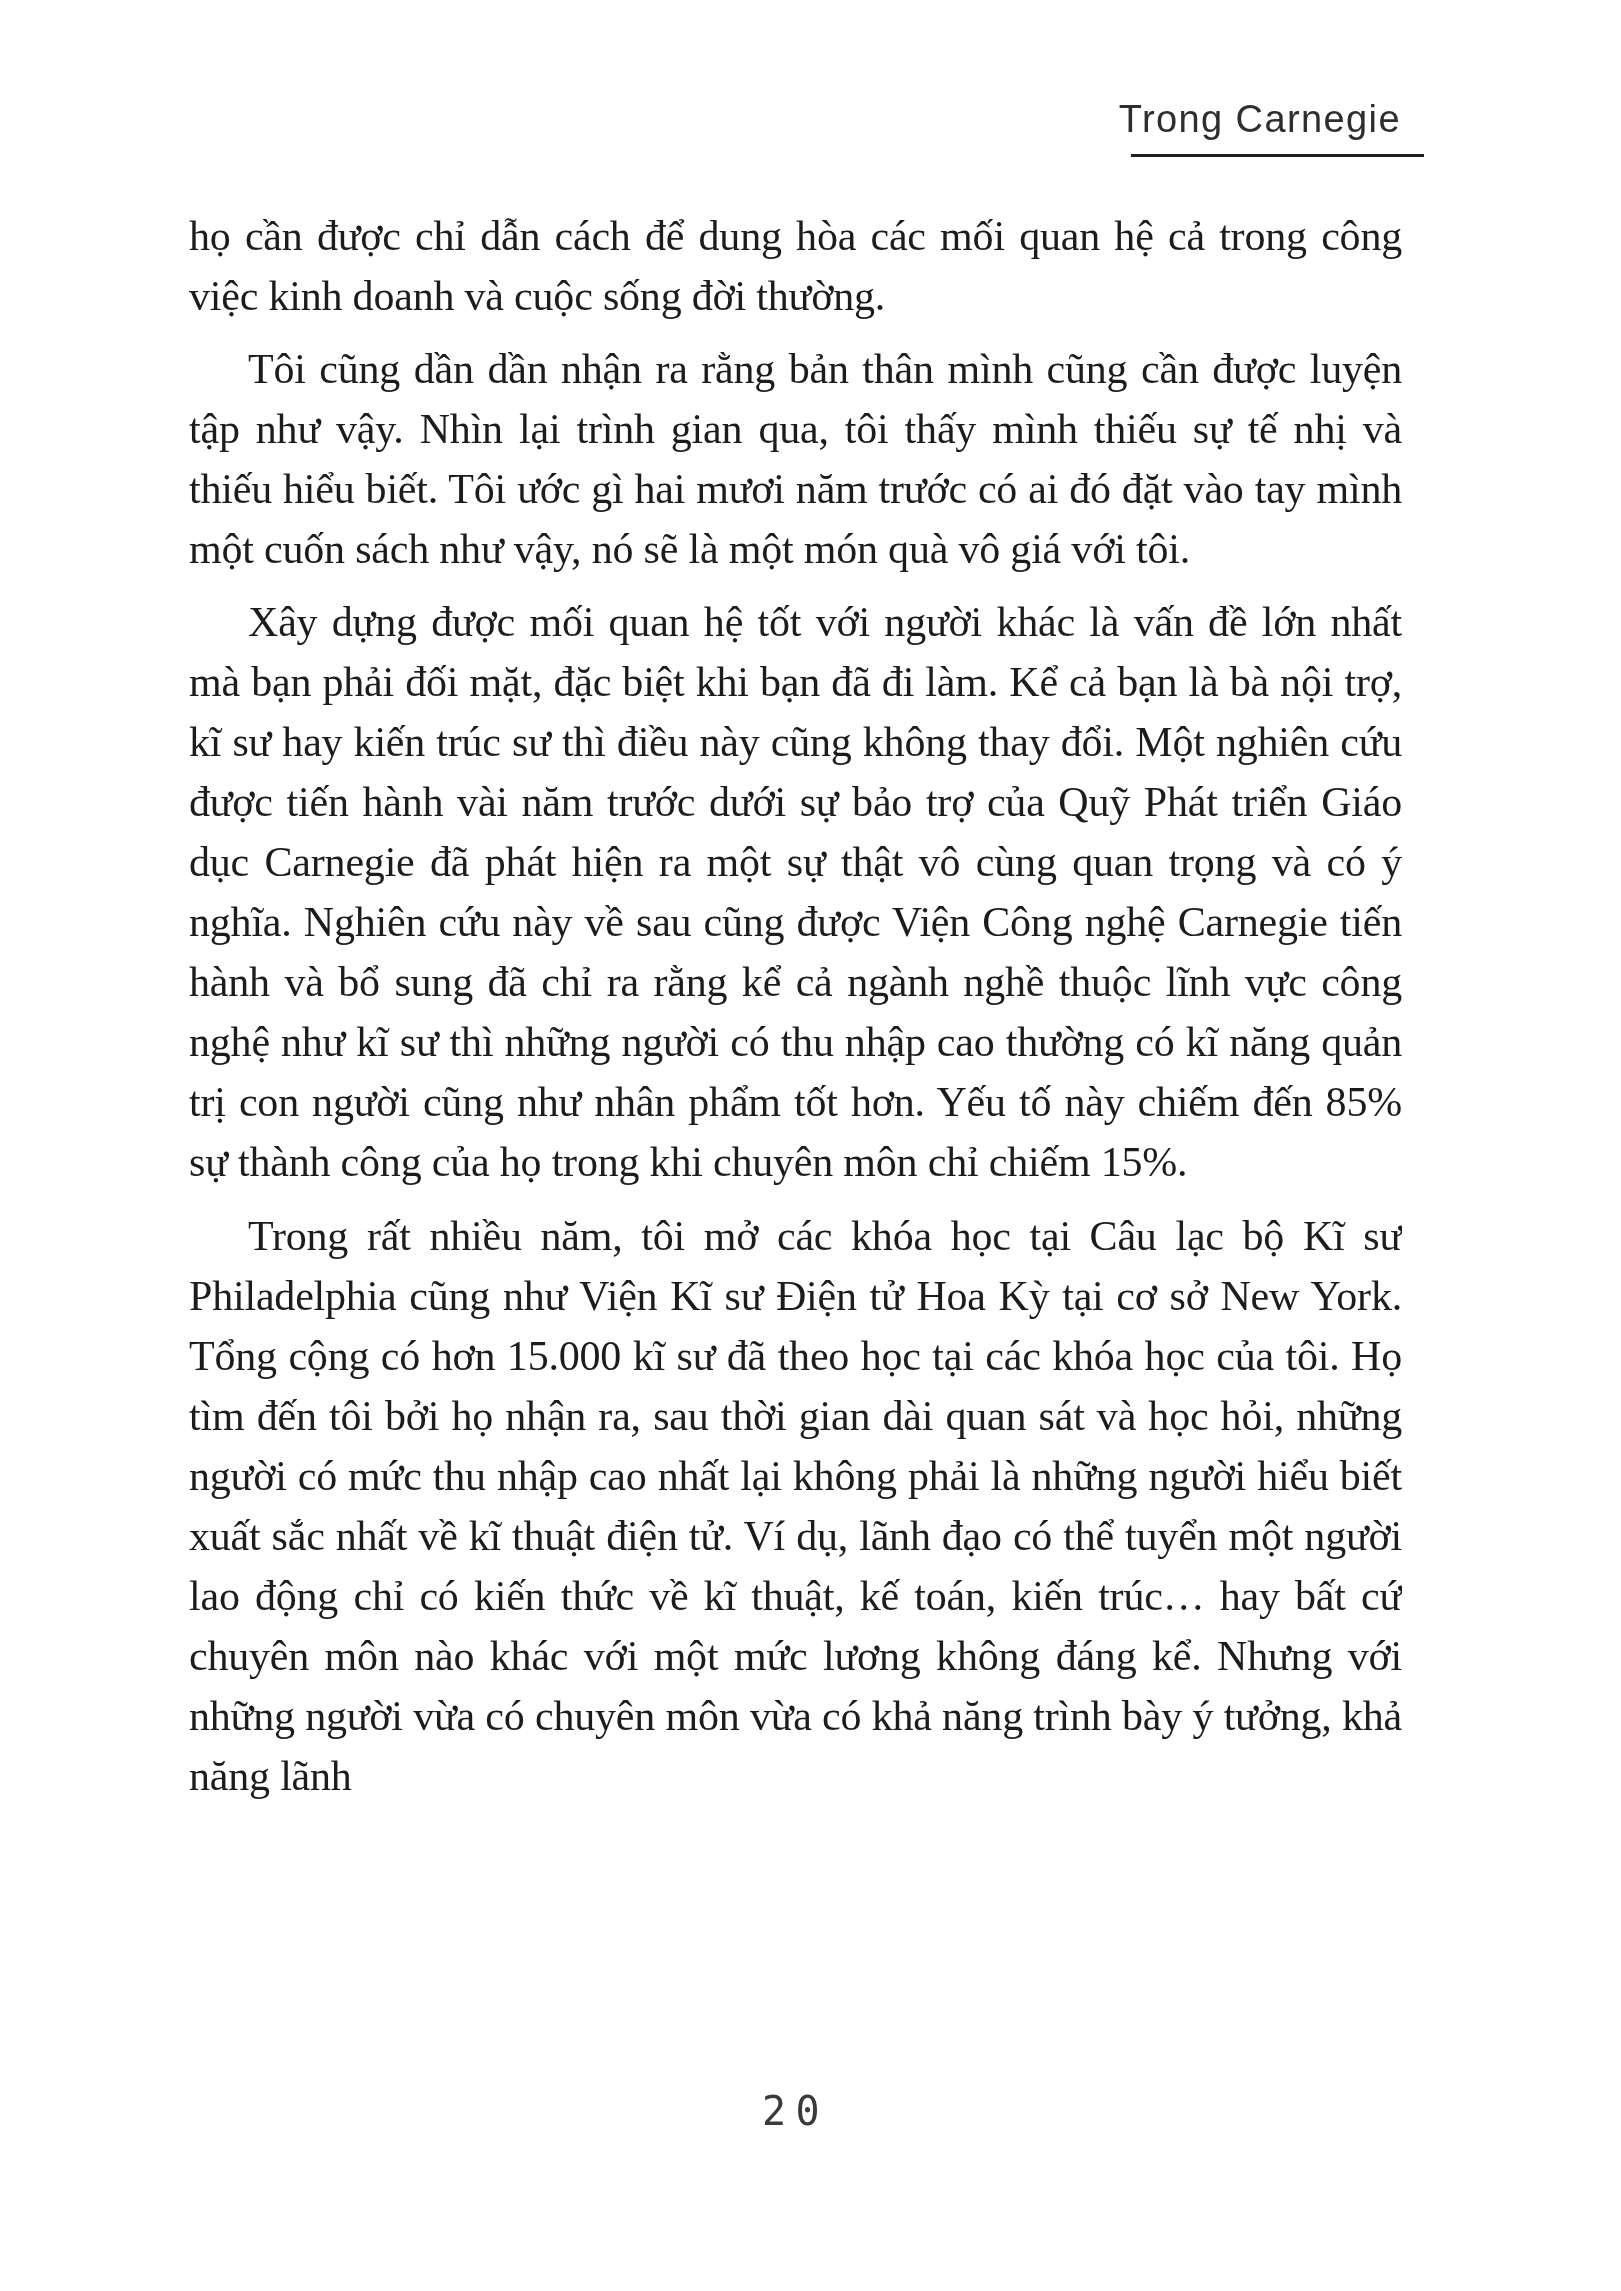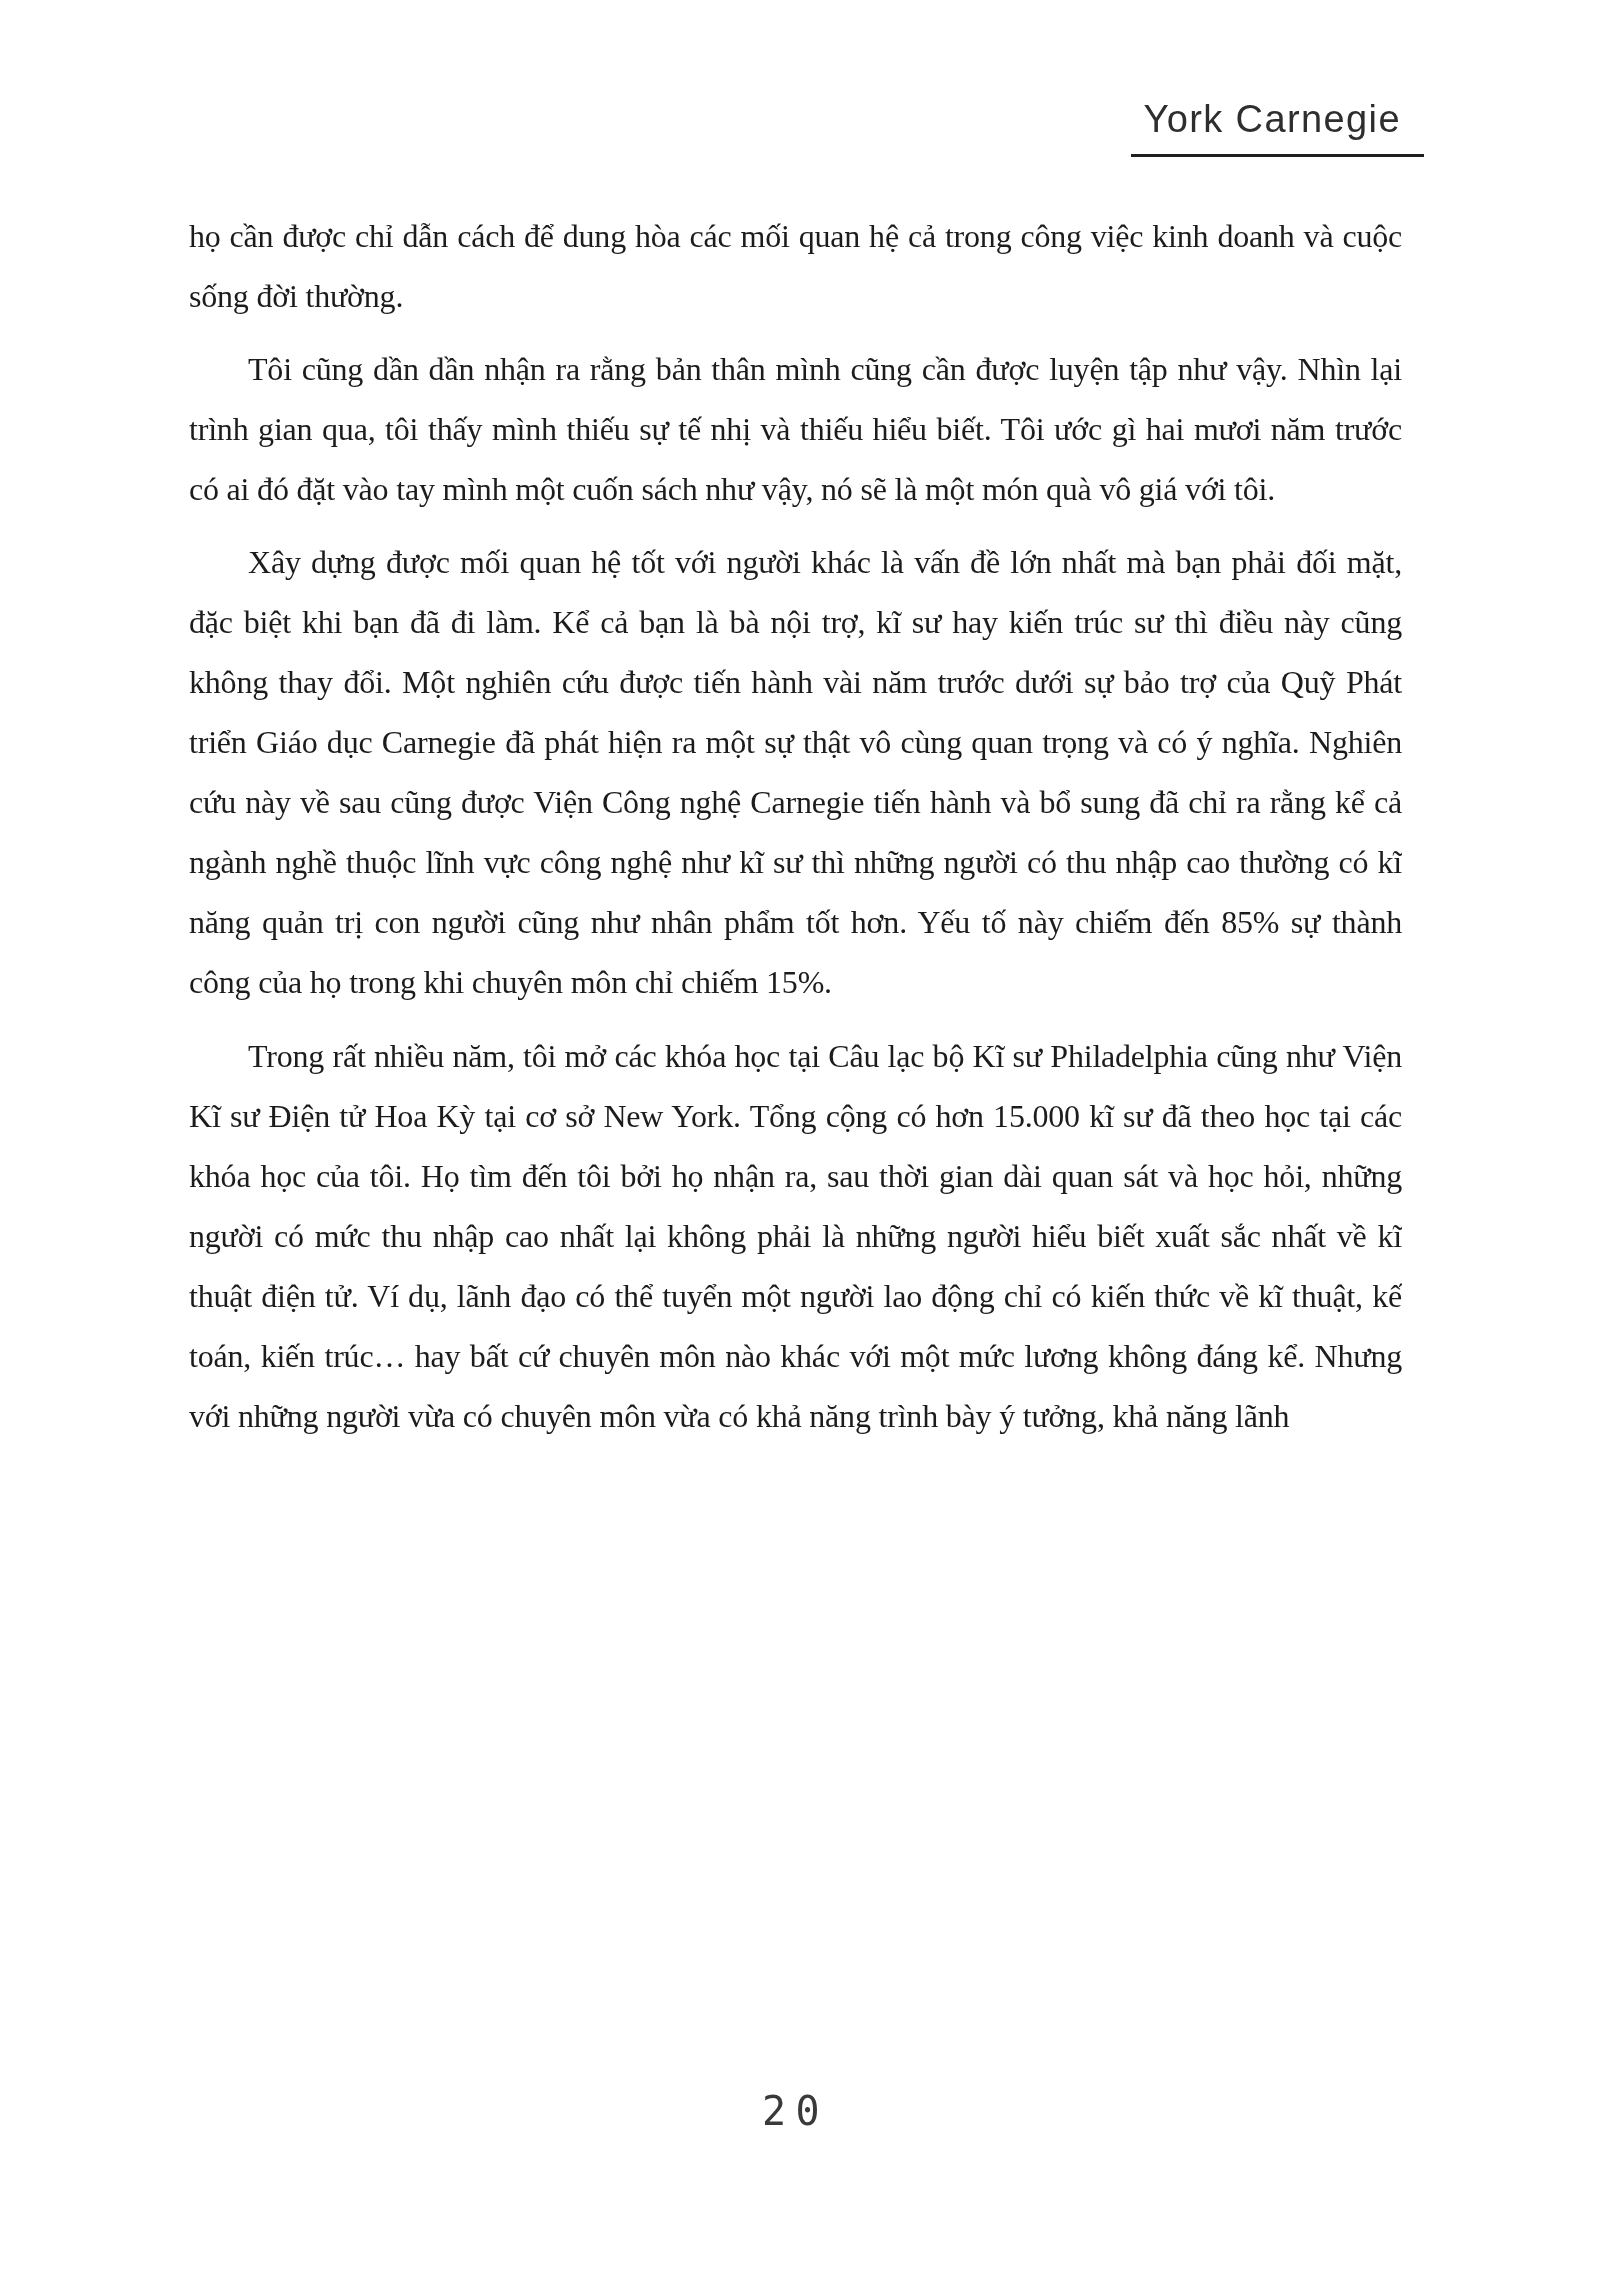--- a/index.html
+++ b/index.html
@@ -41,21 +41,21 @@
   .body-text {
     position: absolute;
     top: 206px;
     left: 189px;
     width: 1213px;
     height: 1879px;
     overflow: hidden;
   }
   .para {
     margin: 0 0 13.2px 0;
-    font-size: 32px;
+    font-size: 42px;
     line-height: 60px;
     letter-spacing: -0.2px;
     text-align: justify;
     text-indent: 59px;
     color: #1c1c1c;
   }
   .para.continuation {
     text-indent: 0;
   }
   .page-footer {
@@ -72,21 +72,21 @@
     letter-spacing: 9.5px;
     color: #3a3a3a;
   }
 </style>
 </head>
 <body>
 
 <div class="page">
 
   <header class="page-header">
-    <div class="running-title">York Carnegie</div>
+    <div class="running-title">Trong Carnegie</div>
     <div class="header-rule"></div>
   </header>
 
   <main class="body-text">
     <p class="para continuation">họ cần được chỉ dẫn cách để dung hòa các mối quan hệ cả trong công việc kinh doanh và cuộc sống đời thường.</p>
     <p class="para">Tôi cũng dần dần nhận ra rằng bản thân mình cũng cần được luyện tập như vậy. Nhìn lại trình gian qua, tôi thấy mình thiếu sự tế nhị và thiếu hiểu biết. Tôi ước gì hai mươi năm trước có ai đó đặt vào tay mình một cuốn sách như vậy, nó sẽ là một món quà vô giá với tôi.</p>
     <p class="para">Xây dựng được mối quan hệ tốt với người khác là vấn đề lớn nhất mà bạn phải đối mặt, đặc biệt khi bạn đã đi làm. Kể cả bạn là bà nội trợ, kĩ sư hay kiến trúc sư thì điều này cũng không thay đổi. Một nghiên cứu được tiến hành vài năm trước dưới sự bảo trợ của Quỹ Phát triển Giáo dục Carnegie đã phát hiện ra một sự thật vô cùng quan trọng và có ý nghĩa. Nghiên cứu này về sau cũng được Viện Công nghệ Carnegie tiến hành và bổ sung đã chỉ ra rằng kể cả ngành nghề thuộc lĩnh vực công nghệ như kĩ sư thì những người có thu nhập cao thường có kĩ năng quản trị con người cũng như nhân phẩm tốt hơn. Yếu tố này chiếm đến 85% sự thành công của họ trong khi chuyên môn chỉ chiếm 15%.</p>
     <p class="para">Trong rất nhiều năm, tôi mở các khóa học tại Câu lạc bộ Kĩ sư Philadelphia cũng như Viện Kĩ sư Điện tử Hoa Kỳ tại cơ sở New York. Tổng cộng có hơn 15.000 kĩ sư đã theo học tại các khóa học của tôi. Họ tìm đến tôi bởi họ nhận ra, sau thời gian dài quan sát và học hỏi, những người có mức thu nhập cao nhất lại không phải là những người hiểu biết xuất sắc nhất về kĩ thuật điện tử. Ví dụ, lãnh đạo có thể tuyển một người lao động chỉ có kiến thức về kĩ thuật, kế toán, kiến trúc… hay bất cứ chuyên môn nào khác với một mức lương không đáng kể. Nhưng với những người vừa có chuyên môn vừa có khả năng trình bày ý tưởng, khả năng lãnh</p>
   </main>
 

